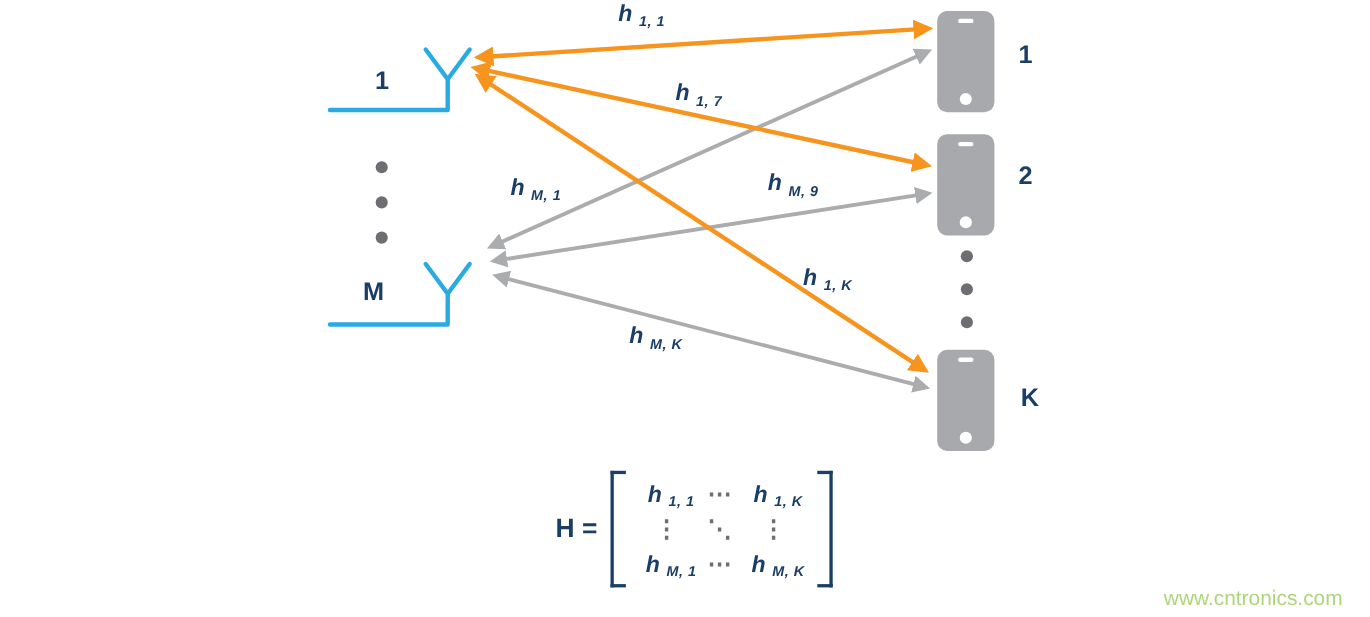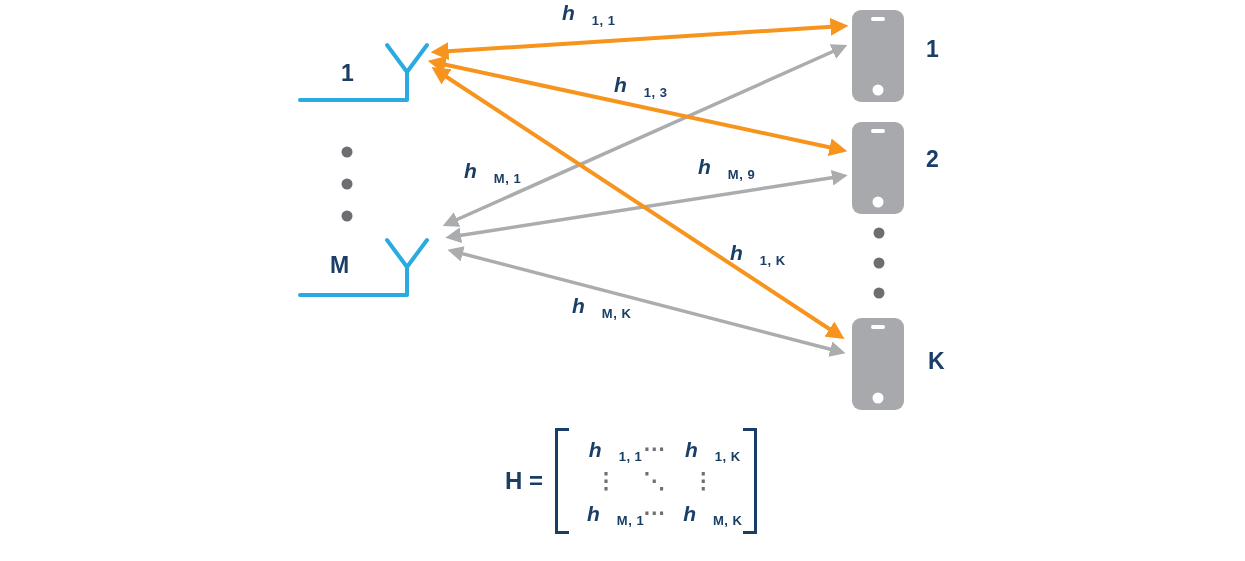--- a/index.html
+++ b/index.html
@@ -13,22 +13,22 @@
   }
   .layer{position:absolute;left:0;top:0;}
   .node-label{
     position:absolute;color:var(--navy);font-weight:bold;font-size:23px;line-height:1;
   }
   .hlabel{
     position:absolute;color:var(--navy);font-weight:bold;font-size:21px;line-height:1;white-space:nowrap;
   }
   .hlabel i, .mcell i{font-style:italic;}
   .hlabel sub, .mcell sub{
-    font-size:0.62em;vertical-align:baseline;
-    position:relative;top:0.35em;left:17px;letter-spacing:0.5px;
+    font-size:0.62em;font-style:italic;vertical-align:baseline;
+    position:relative;top:0.35em;left:6px;letter-spacing:0.5px;
   }
   .matrix-wrap{
     position:absolute;left:505px;top:428px;display:flex;align-items:center;gap:10px;
   }
   .matrix-lhs{color:var(--navy);font-weight:bold;font-size:24px;margin-right:2px;}
   .bracket{width:11px;align-self:stretch;}
   .bracket.left{border:3px solid var(--navy);border-right:none;}
   .bracket.right{border:3px solid var(--navy);border-left:none;}
   .matrix-grid{
     display:grid;grid-template-columns:repeat(3,auto);
@@ -93,21 +93,21 @@
     </g>
   </svg>
 
   <span class="node-label" style="left:341px;top:62px">1</span>
   <span class="node-label" style="left:330px;top:254px">M</span>
   <span class="node-label" style="left:926px;top:38px">1</span>
   <span class="node-label" style="left:926px;top:148px">2</span>
   <span class="node-label" style="left:928px;top:350px">K</span>
 
   <span class="hlabel" style="left:562px;top:2px"><i>h</i><sub>1, 1</sub></span>
-  <span class="hlabel" style="left:614px;top:74px"><i>h</i><sub>1, 3</sub></span>
+  <span class="hlabel" style="left:614px;top:74px"><i>h</i><sub>1, 7</sub></span>
   <span class="hlabel" style="left:730px;top:242px"><i>h</i><sub>1, K</sub></span>
   <span class="hlabel" style="left:464px;top:160px"><i>h</i><sub>M, 1</sub></span>
   <span class="hlabel" style="left:698px;top:156px"><i>h</i><sub>M, 9</sub></span>
   <span class="hlabel" style="left:572px;top:295px"><i>h</i><sub>M, K</sub></span>
 
   <div class="matrix-wrap">
     <span class="matrix-lhs">H =</span>
     <div class="bracket left"></div>
     <div class="matrix-grid">
       <span class="mcell"><i>h</i><sub>1, 1</sub></span>
@@ -118,14 +118,15 @@
       <span class="mdots">⋱</span>
       <span class="mdots">⋮</span>
 
       <span class="mcell"><i>h</i><sub>M, 1</sub></span>
       <span class="mdots">⋯</span>
       <span class="mcell"><i>h</i><sub>M, K</sub></span>
     </div>
     <div class="bracket right"></div>
   </div>
 
+  <span class="watermark">www.cntronics.com</span>
 
 </div>
 
 </body></html>

